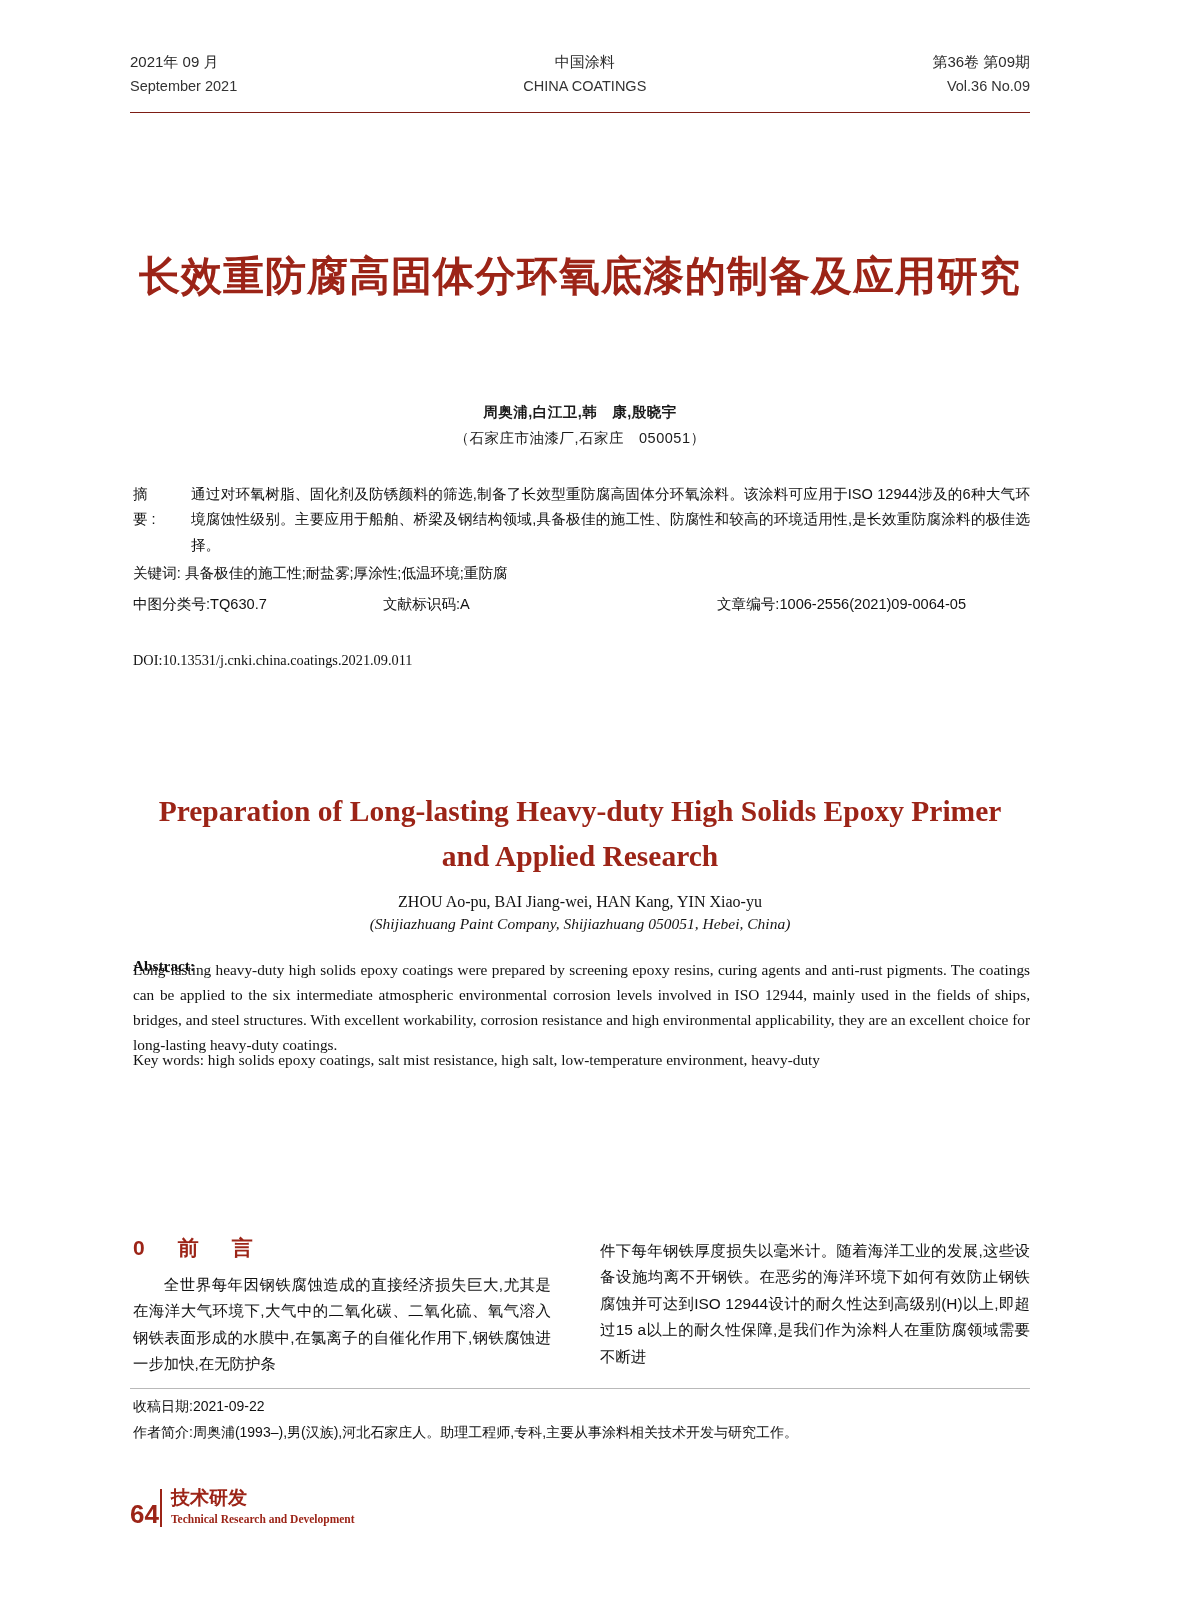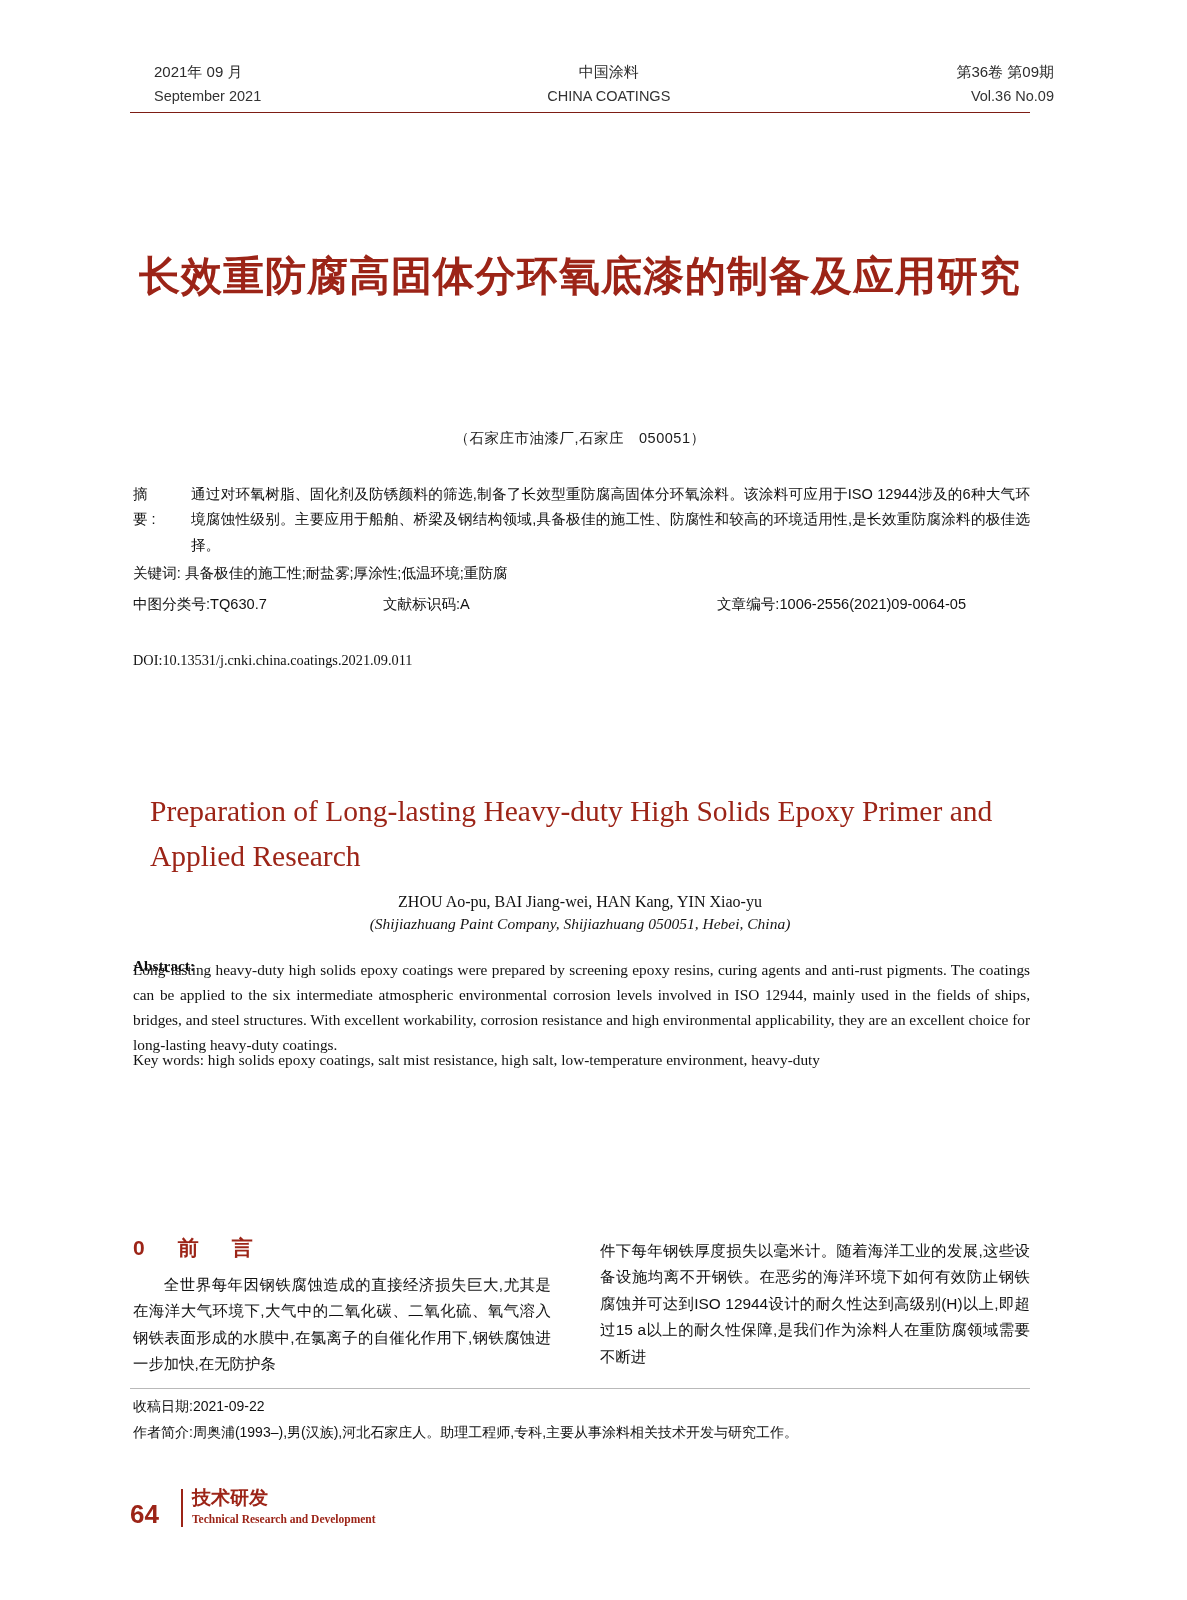--- a/index.html
+++ b/index.html
@@ -10,23 +10,23 @@
     color:#1a1a1a;
     position:relative;
     overflow:hidden;
   }
   .page {
     position:absolute; inset:0;
     padding:0;
   }
   
   .runhead {
-    position:absolute; left:130px; top:60px; width:900px;
+    position:absolute; left:130px; top:50px; width:900px;
     display:flex; justify-content:space-between; align-items:flex-start;
-    font-size:15px; color:#2b2b2b;margin-left:24px;
+    font-size:15px; color:#2b2b2b;
   }
   .runhead .col { line-height:1.65; }
   .runhead .col.center { text-align:center; }
   .runhead .col.right { text-align:right; }
   .runhead .en { font-size:14.5px; color:#333; }
   .rule {
     position:absolute; left:130px; top:112px; width:900px; height:1px;
     background:#7d1d14;
   }
 
@@ -72,23 +72,23 @@
   .cn-class .c2 { width:270px; }
   .cn-class .c3 { flex:1; text-align:center; }
   .cn-doi {
     position:absolute; left:133px; top:620px; width:897px;
     font-size:14.3px; font-family:"Liberation Serif", serif; color:#111;margin-top:32px;
   }
 
   
   .en-title {
     position:absolute; left:150px; top:789px; width:860px;
-    text-align:left; color:#9c2417;
+    text-align:center; color:#9c2417;
     font-family:"Liberation Serif", serif;
-    font-weight:normal; font-size:29.5px; line-height:1.52;
+    font-weight:bold; font-size:29.5px; line-height:1.52;
   }
   .en-authors {
     position:absolute; left:150px; top:893px; width:860px;
     text-align:center; font-family:"Liberation Serif", serif;
     font-size:16px; color:#111;
   }
   .en-affil {
     position:absolute; left:150px; top:915px; width:860px;
     text-align:center; font-family:"Liberation Serif", serif;
     font-size:15.5px; font-style:italic; color:#111;
@@ -130,21 +130,21 @@
     position:absolute; left:133px; top:1394px; width:897px;
     font-size:14px; line-height:1.85; color:#111;
   }
 
   
   .footer {
     position:absolute; left:130px; top:1487px; width:900px;
     display:flex; align-items:flex-end;
   }
   .pgnum {
-    color:#9c2417; font-size:26px; font-weight:bold; margin-right:22px; line-height:1;
+    color:#9c2417; font-size:26px; font-weight:bold; margin-right:1px; line-height:1;
   }
   .bar { width:2px; height:38px; background:#9c2417; margin-right:9px; }
   .foot-lines { line-height:1.15; }
   .foot-cn { color:#9c2417; font-size:19px; font-weight:bold; }
   .foot-en { color:#9c2417; font-size:11.5px; font-family:"Liberation Serif", serif; font-weight:bold;}
 </style>
 </head>
 <body>
 
 <div class="page">
@@ -159,20 +159,21 @@
       <div class="en">CHINA COATINGS</div>
     </div>
     <div class="col right">
       <div>第36卷 第09期</div>
       <div class="en">Vol.36  No.09</div>
     </div>
   </div>
   <div class="rule"></div>
 
   <div class="cn-title">长效重防腐高固体分环氧底漆的制备及应用研究</div>
+  <div class="cn-authors">周奥浦,白江卫,韩　康,殷晓宇</div>
   <div class="cn-affil">（石家庄市油漆厂,石家庄　050051）</div>
 
   <div class="cn-abs">
     <span class="lbl">摘　要:</span>
     <span class="body">通过对环氧树脂、固化剂及防锈颜料的筛选,制备了长效型重防腐高固体分环氧涂料。该涂料可应用于ISO 12944涉及的6种大气环境腐蚀性级别。主要应用于船舶、桥梁及钢结构领域,具备极佳的施工性、防腐性和较高的环境适用性,是长效重防腐涂料的极佳选择。</span>
   </div>
   <div class="cn-kw">
     <span>关键词:</span>
     <span>具备极佳的施工性;耐盐雾;厚涂性;低温环境;重防腐</span>
   </div>

